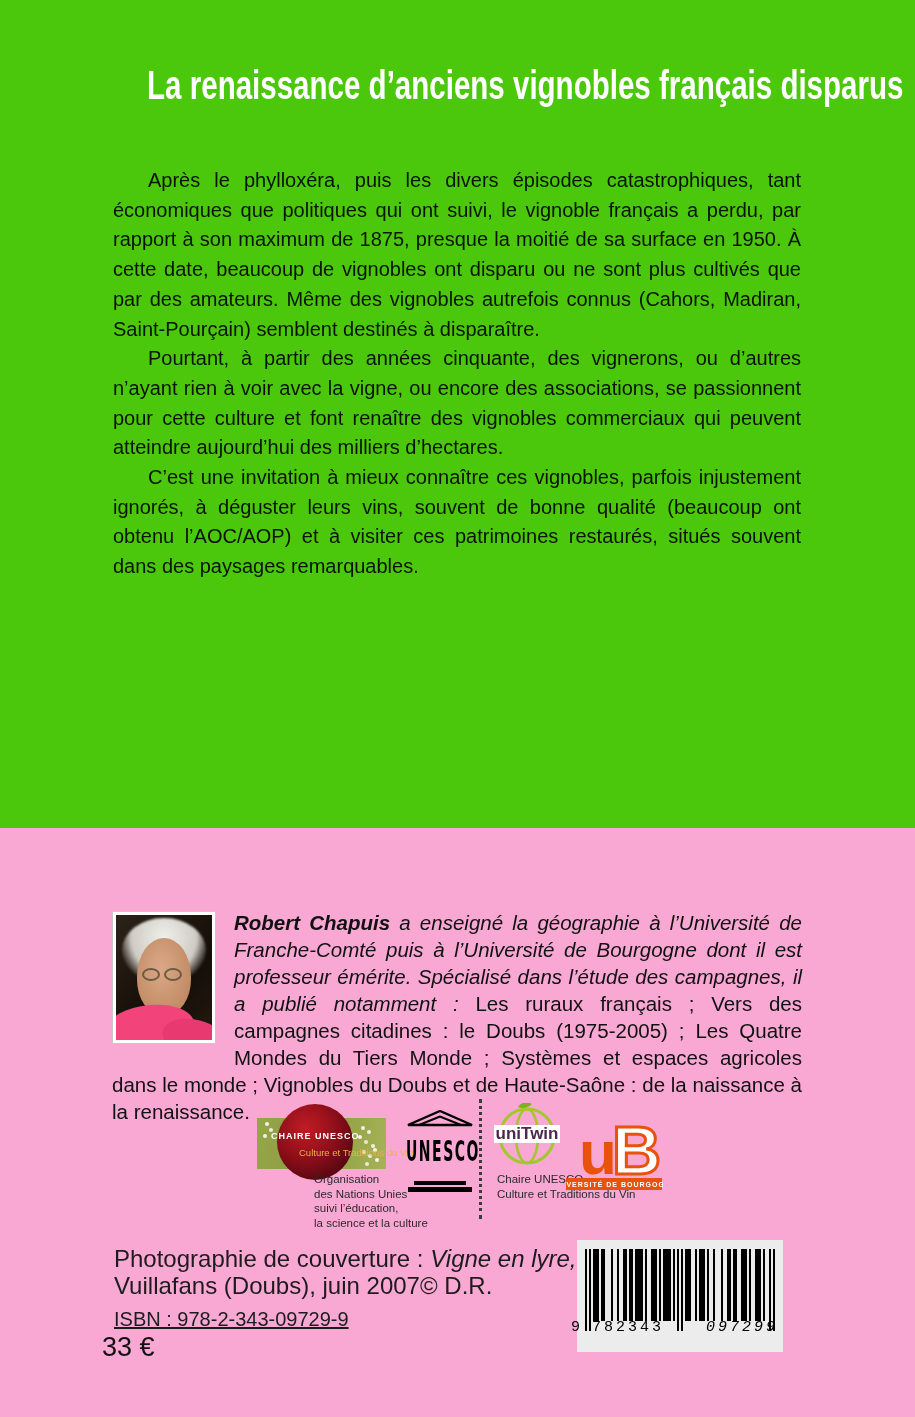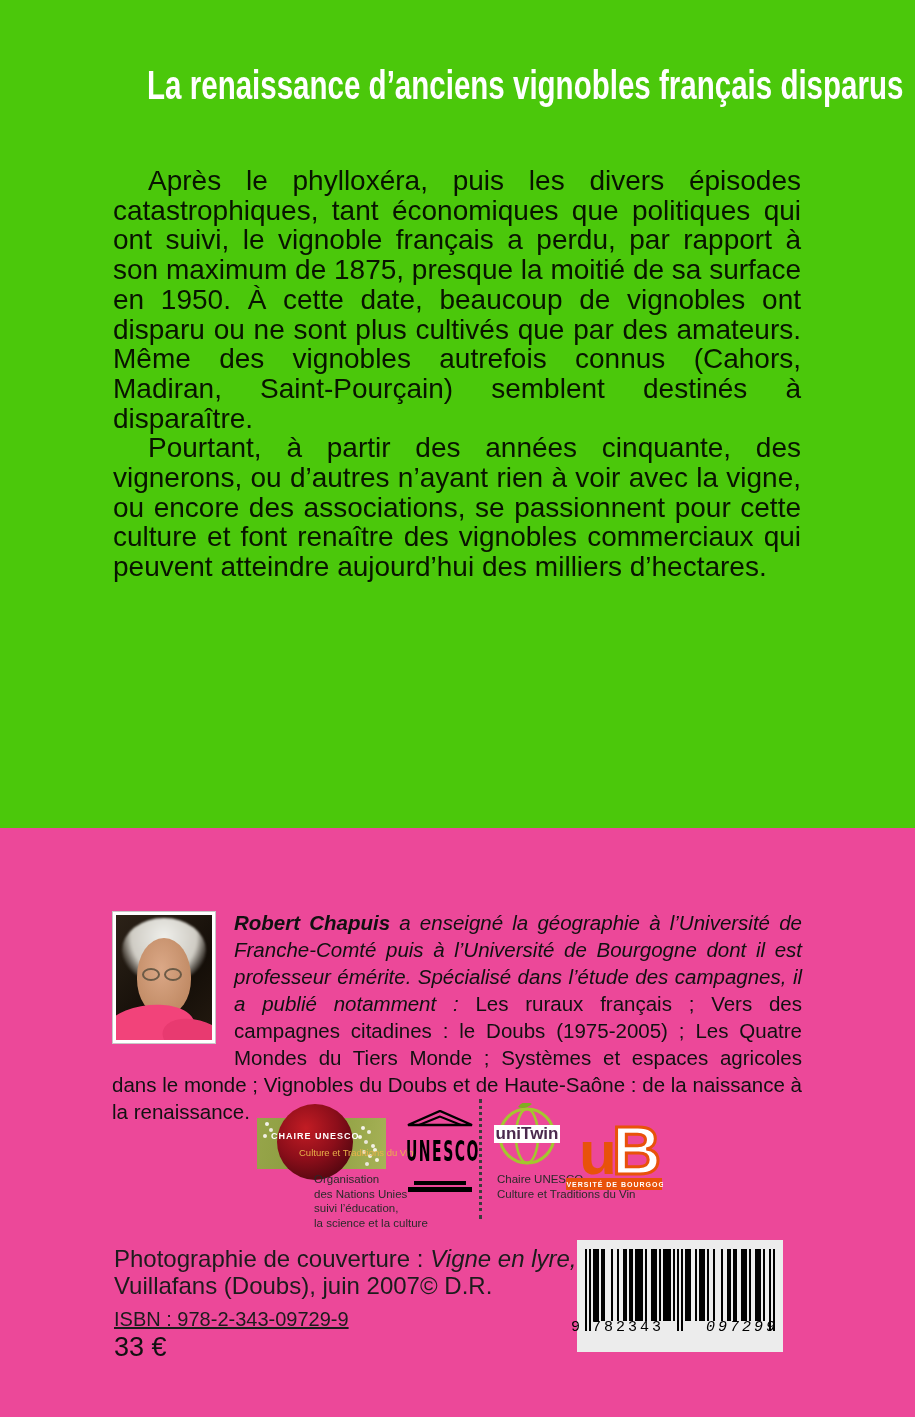--- a/index.html
+++ b/index.html
@@ -1,25 +1,25 @@
 <!DOCTYPE html>
 <html><head>
 <meta charset="utf-8">
 <style>
   * { margin:0; padding:0; box-sizing:border-box; }
   html,body { width:915px; background:#fff; font-family:"Liberation Sans", sans-serif; }
-  .page { position:relative; width:915px; height:1417px; background:#ec4899; overflow:hidden; }
+  .page { position:relative; width:915px; height:1417px; background:#f9a8d4; overflow:hidden; }
 
   
   .green { position:absolute; left:0; top:0; width:915px; height:828px; background:#4bc80b; }
   .title-wrap { position:absolute; left:0; top:62px; width:915px; text-align:center; }
   .title { display:inline-block; font-size:41px; font-weight:bold; color:#ffffff;
            white-space:nowrap; transform:scaleX(0.72); transform-origin:center; }
   .cover-body { position:absolute; left:113px; top:166px; width:688px;
-                font-size:28px; line-height:29.7px; color:#081400; text-align:justify; }
+                font-size:20px; line-height:29.7px; color:#081400; text-align:justify; }
   .cover-body p { text-indent:35px; margin:0; }
 
   
   .bio { position:absolute; left:112px; top:872px; width:690px;
          font-size:20.5px; line-height:27px; color:#111; text-align:justify;margin-top:37px; }
   .bio .italic { font-style:italic; }
   .bio .bolditalic { font-style:italic; font-weight:bold; }
   .photo-frame { float:left; width:104px; height:133px; margin:2px 18px 6px 0;
                  background:#fff; border:1px solid #c8c8c8; padding:3px; }
   .photo { position:relative; width:100%; height:100%; overflow:hidden;
@@ -67,21 +67,21 @@
   .unitwin-logo { position:absolute; left:494px; top:1103px; }
   .unitwin-caption { position:absolute; left:497px; top:1172px; font-size:11.5px;
                      line-height:14.5px; color:#2a2a2a; }
 
   .ub-logo { position:absolute; left:565px; top:1108px; }
 
   
   .credit { position:absolute; left:114px; top:1245px; font-size:24px; line-height:27px; color:#1c1c1c; }
   .credit .it { font-style:italic; }
   .isbn { position:absolute; left:114px; top:1308px; font-size:20px; color:#1c1c1c;text-decoration:underline; }
-  .price { position:absolute; left:114px; top:1332px; font-size:27px; color:#111; }
+  .price { position:absolute; left:102px; top:1332px; font-size:27px; color:#111; }
 
   .barcode-zone { position:absolute; left:577px; top:1240px; width:206px; height:112px; background:#ececec; }
   .barcode { position:absolute; left:8px; top:9px; width:190px; height:84px; }
   .bars { position:relative; width:190px; height:84px; font-size:0; }
   .bars i { display:inline-block; vertical-align:top; width:2px; height:72px; }
   .bars i.b { background:#000; }
   .bars i.g { height:82px; }
   .bc-digits span { position:absolute; top:70px; font-family:"Liberation Mono", monospace;
                     font-size:15px; color:#000; }
   .bc-first { left:-14px; }
@@ -93,20 +93,21 @@
 
 <div class="page">
 
   <div class="green">
     <div class="title-wrap">
       <div class="title">La renaissance d’anciens vignobles français disparus</div>
     </div>
     <div class="cover-body">
       <p>Après le phylloxéra, puis les divers épisodes catastrophiques, tant économiques que politiques qui ont suivi, le vignoble français a perdu, par rapport à son maximum de 1875, presque la moitié de sa surface en 1950. À cette date, beaucoup de vignobles ont disparu ou ne sont plus cultivés que par des amateurs. Même des vignobles autrefois connus (Cahors, Madiran, Saint-Pourçain) semblent destinés à disparaître.</p>
       <p>Pourtant, à partir des années cinquante, des vignerons, ou d’autres n’ayant rien à voir avec la vigne, ou encore des associations, se passionnent pour cette culture et font renaître des vignobles commerciaux qui peuvent atteindre aujourd’hui des milliers d’hectares.</p>
+      <p>C’est une invitation à mieux connaître ces vignobles, parfois injustement ignorés, à déguster leurs vins, souvent de bonne qualité (beaucoup ont obtenu l’AOC/AOP) et à visiter ces patrimoines restaurés, situés souvent dans des paysages remarquables.</p>
     </div>
   </div>
 
   <div class="bio">
     <div class="photo-frame">
       <div class="photo">
         <div class="hair"></div>
         <div class="face"></div>
         <div class="glasses">
           <div class="lens"></div>

